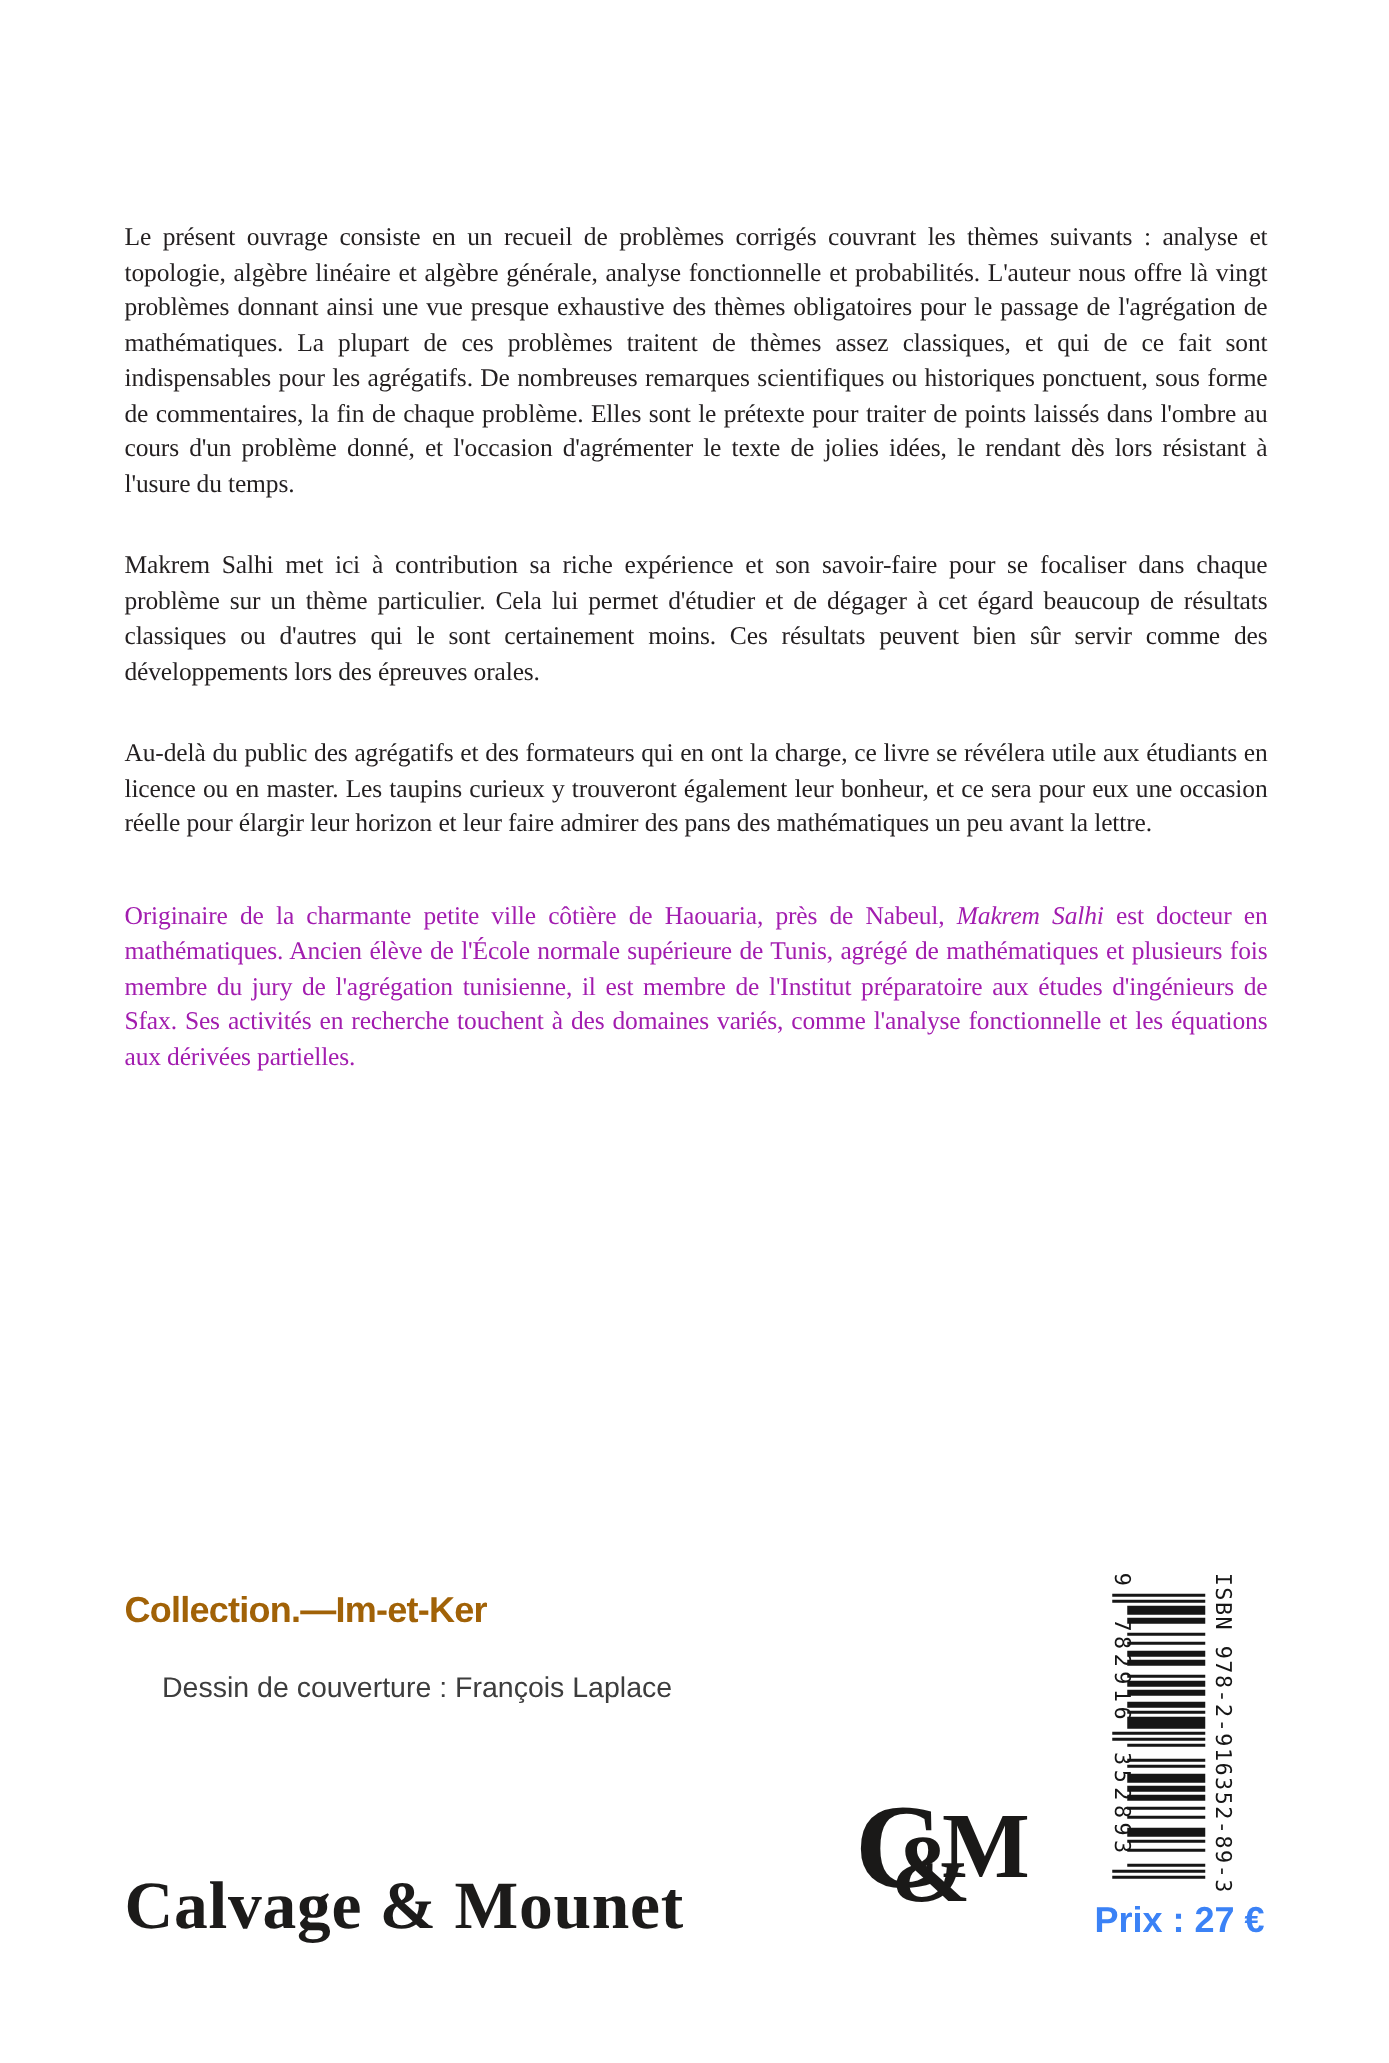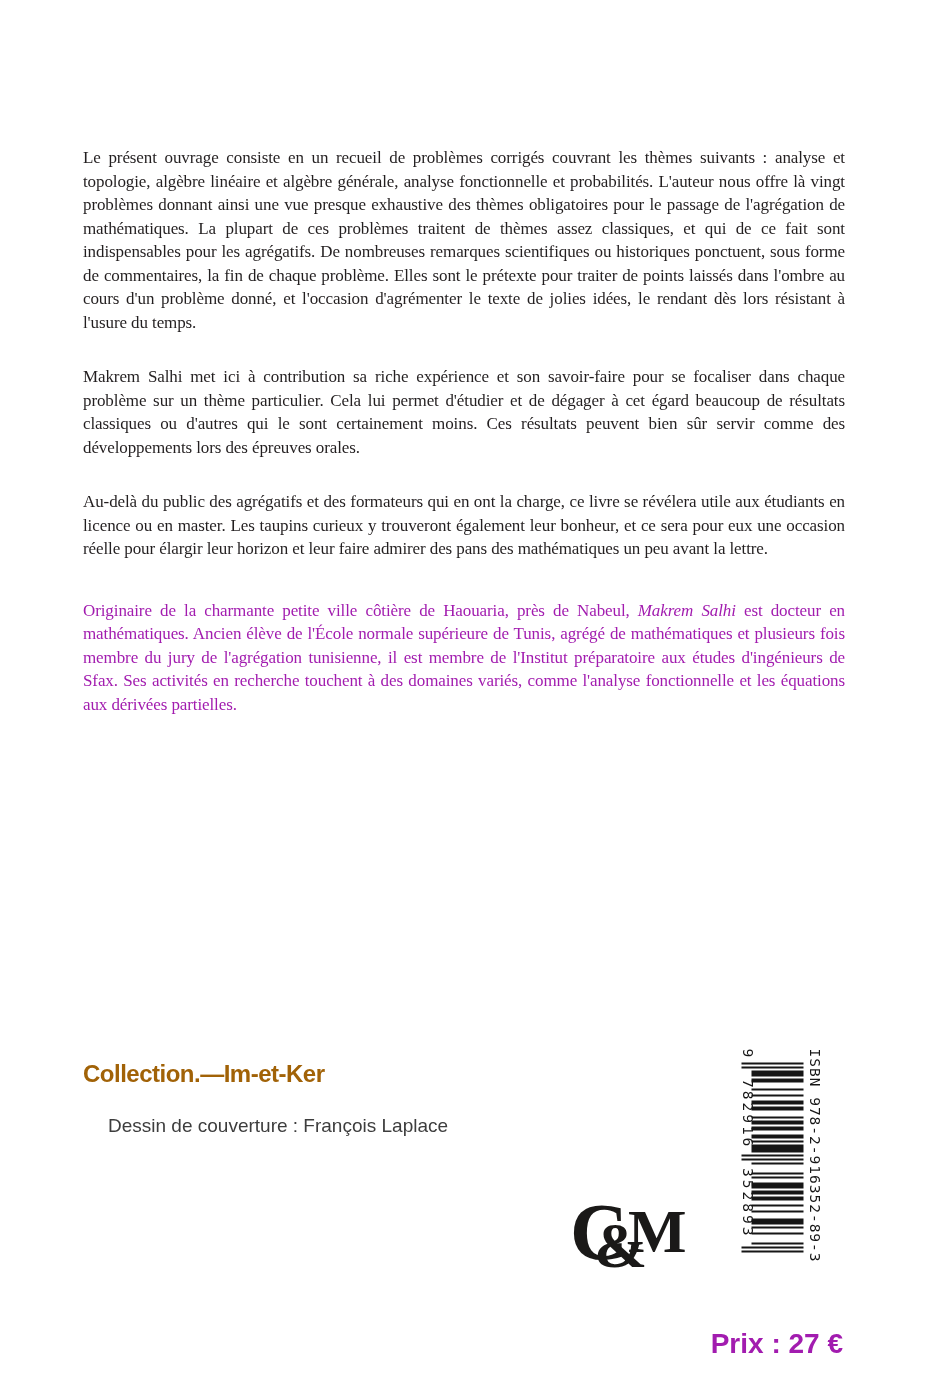--- a/index.html
+++ b/index.html
@@ -63,24 +63,24 @@
     left: 83px;
     top: 1300px;
     font-size: 27px;
     font-weight: 700;
     color: #232323;
     letter-spacing: 0.2px;
   }
   .price {
     position: absolute;
     right: 83px;
-    top: 1328px;
-    font-size: 28px;
-    font-weight: 700;
-    color: #a21caf;
+    top: 1267px;
+    font-size: 24px;
+    font-weight: 700;
+    color: #3b82f6;
   }
   
   .logo {
     position: absolute;
     left: 570px;
     top: 1192px;
     width: 120px;
     height: 90px;
     font-family: "Liberation Serif", serif;
     font-weight: 700;
@@ -215,15 +215,16 @@
           <div class="stripe" style="width: 2px; background: rgb(22, 22, 22);"></div>
           <div class="stripe" style="width: 2px; background: transparent;"></div>
           <div class="stripe guard" style="width: 2px; background: rgb(22, 22, 22);"></div>
           <div class="stripe guard" style="width: 2px; background: transparent;"></div>
           <div class="stripe guard" style="width: 2px; background: rgb(22, 22, 22);"></div>
         </div>
       <div class="digits">9 782916 352893</div>
     </div>
   </div>
 
+  <div class="publisher">Calvage &amp; Mounet</div>
   <div class="price">Prix : 27 €</div>
 
 </div>
 
 </body></html>

